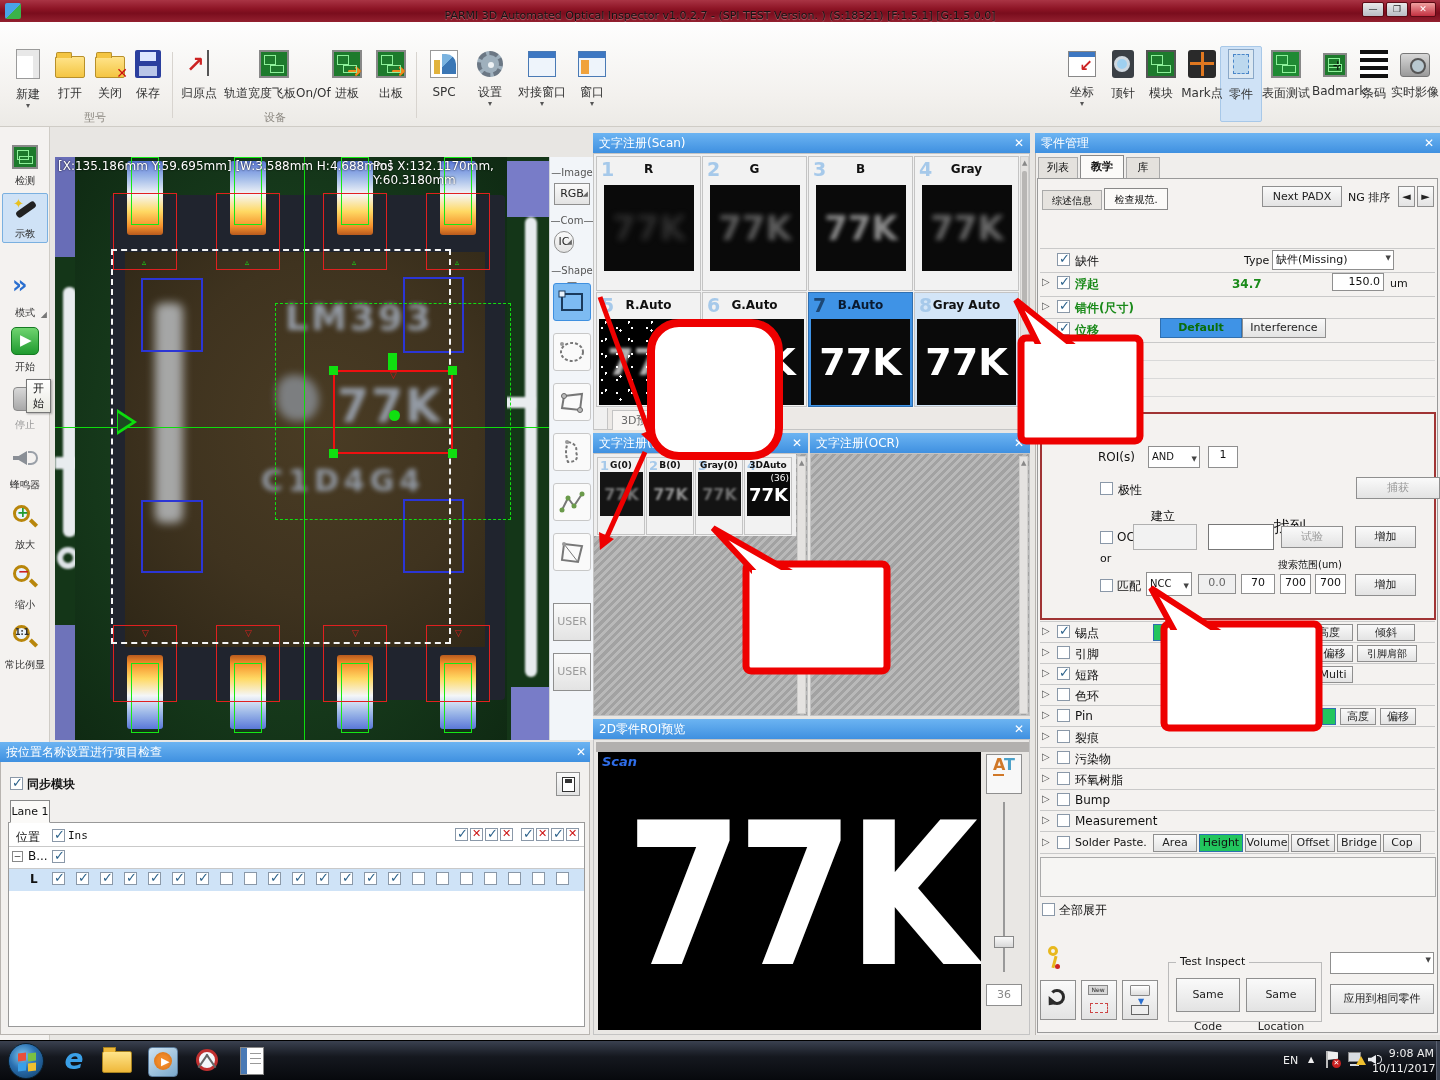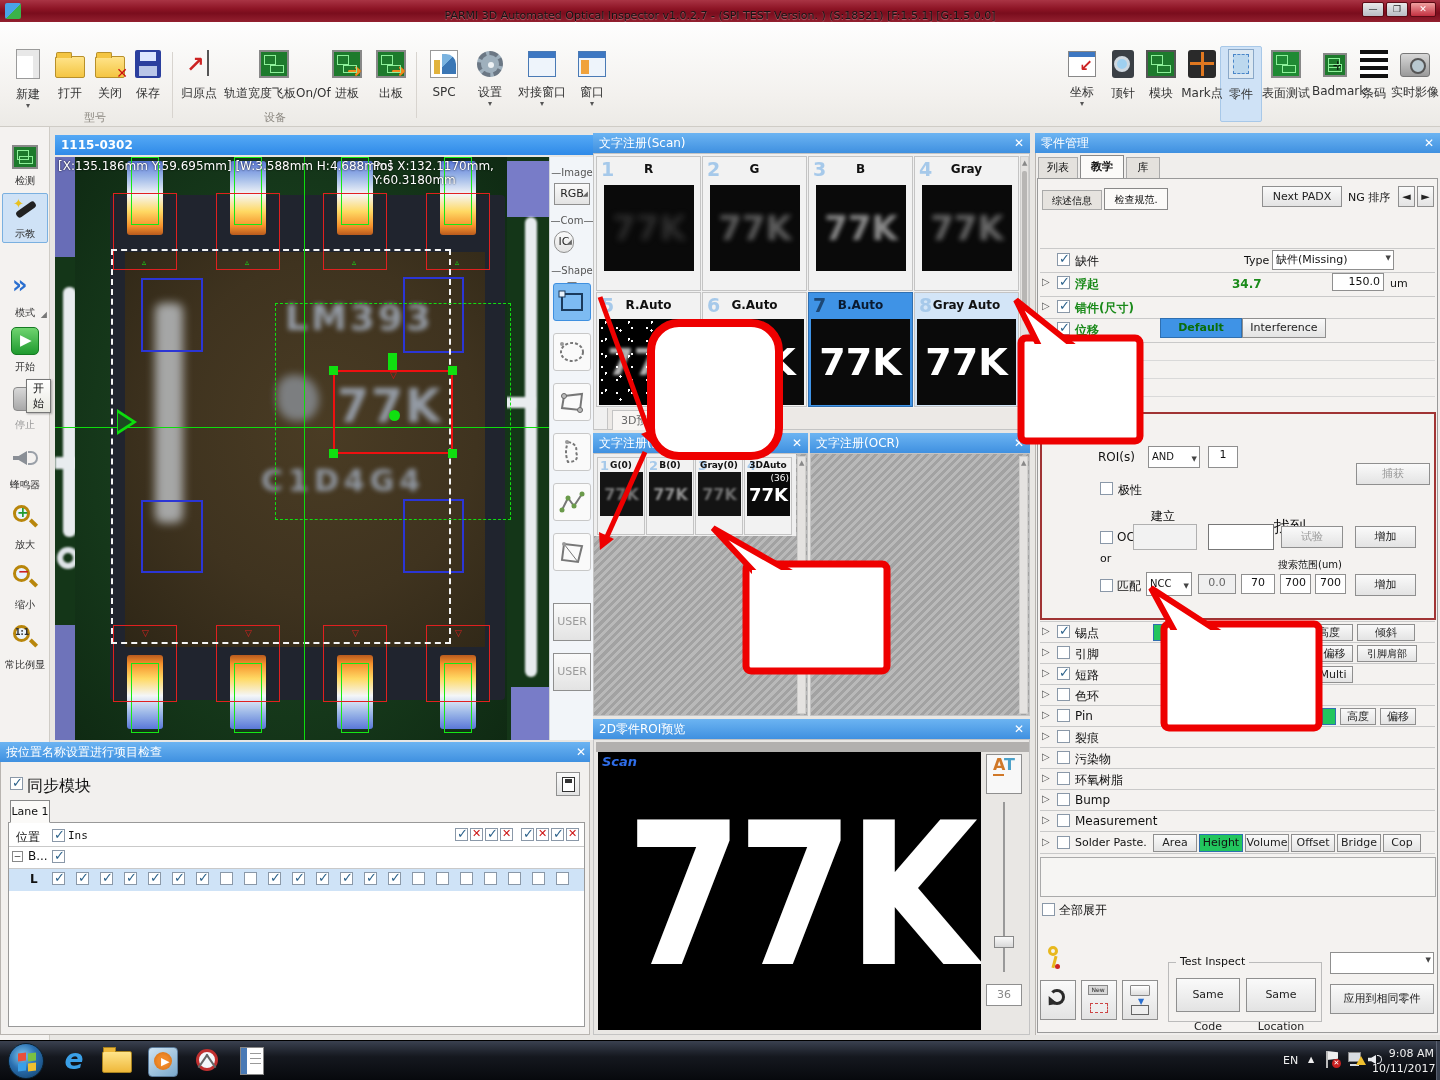--- a/index.html
+++ b/index.html
@@ -253,23 +253,20 @@
     <div class="sitem" style="top:438px;">
       <span class="sicon"><span style="position:absolute;left:2px;top:0;width:17px;height:17px;border:3px solid #b8860b;border-radius:50%;background:#eaf4ff;"></span><span style="position:absolute;left:7px;top:-2px;color:#cc2222;font-weight:bold;font-size:14px;">−</span><span style="position:absolute;left:18px;top:16px;width:9px;height:4px;background:#b8860b;transform:rotate(45deg);"></span></span>
       <span class="lbl">缩小</span>
     </div>
     <div class="sitem" style="top:498px;">
       <span class="sicon"><span style="position:absolute;left:2px;top:0;width:17px;height:17px;border:3px solid #b8860b;border-radius:50%;background:#eaf4ff;"></span><span style="position:absolute;left:4px;top:3px;color:#333;font-size:8px;font-weight:bold;">1:1</span><span style="position:absolute;left:18px;top:16px;width:9px;height:4px;background:#b8860b;transform:rotate(45deg);"></span></span>
       <span class="lbl">常比例显</span>
     </div>
   </div>
 
-  <div class="phead" style="left:55px;top:135px;width:538px;background:linear-gradient(#55a9f5,#2f8ae8);font-weight:bold;">
-    <span>1115-0302</span>
-  </div>
   <div class="abs" style="left:55px;top:157px;width:494px;height:583px;background:#143618;overflow:hidden;">
 
     <div class="abs" style="left:0;top:0;width:20px;height:100px;background:#7d7ce0;opacity:.8;"></div>
     <div class="abs" style="left:0;top:468px;width:20px;height:115px;background:#8583e4;opacity:.8;"></div>
     <div class="abs" style="left:452px;top:4px;width:42px;height:56px;background:#8a88e8;opacity:.85;"></div>
     <div class="abs" style="left:456px;top:530px;width:38px;height:53px;background:#8a88e8;opacity:.85;"></div>
     <div class="abs" style="left:8px;top:130px;width:13px;height:250px;background:#e8ecef;border-radius:6px;filter:blur(1px);"></div>
     <div class="abs" style="left:0px;top:300px;width:34px;height:12px;background:#e8ecef;filter:blur(1px);"></div>
     <div class="abs" style="left:2px;top:390px;width:22px;height:22px;border:6px solid #dfe4e8;border-radius:50%;filter:blur(1px);"></div>
     <div class="abs" style="left:470px;top:60px;width:12px;height:460px;background:#e8ecef;border-radius:6px;filter:blur(1px);"></div>
@@ -596,21 +593,21 @@
   <div class="hline" style="left:1040px;top:360px;width:395px;background:#d9d9d9;"></div>
   <div class="hline" style="left:1040px;top:378px;width:395px;background:#d9d9d9;"></div>
   <div class="hline" style="left:1040px;top:396px;width:395px;background:#d9d9d9;"></div>
 
   <div class="abs" style="left:1040px;top:412px;width:396px;height:208px;border:2px solid #a03434;background:#f4f2f0;"></div>
   <div class="abs" style="left:1098px;top:450px;font-size:12px;">ROI(s)</div>
   <div class="combo" style="left:1148px;top:446px;width:52px;height:22px;font-size:10px;line-height:18px;"><span>AND</span></div>
   <div class="inp" style="left:1208px;top:446px;width:30px;height:22px;text-align:center;">1</div>
   <div class="cb" style="left:1100px;top:482px;"></div>
   <div class="abs" style="left:1118px;top:482px;font-size:12px;">极性</div>
-  <div class="btn dis" style="left:1356px;top:463px;width:74px;height:22px;line-height:20px;">捕获</div>
+  <div class="btn dis" style="left:1356px;top:477px;width:84px;height:22px;line-height:20px;">捕获</div>
   <div class="abs" style="left:1151px;top:508px;font-size:12px;">建立</div>
   <div class="abs" style="left:1233px;top:517px;font-size:16px;margin-left:41px;">找到</div>
   <div class="cb" style="left:1100px;top:531px;"></div>
   <div class="abs" style="left:1117px;top:530px;font-size:12px;">OCR</div>
   <div class="inp" style="left:1133px;top:524px;width:64px;height:26px;background:#f2f2f2;border-color:#b0b0b0;"></div>
   <div class="inp" style="left:1208px;top:524px;width:66px;height:26px;border-color:#777;"></div>
   <div class="btn dis" style="left:1281px;top:526px;width:62px;height:22px;line-height:20px;">试验</div>
   <div class="btn" style="left:1355px;top:526px;width:61px;height:22px;line-height:20px;">增加</div>
   <div class="abs" style="left:1100px;top:552px;font-size:11px;">or</div>
   <div class="abs" style="left:1278px;top:558px;font-size:10px;">搜索范围(um)</div>
@@ -722,21 +719,21 @@
   <div class="btn" style="left:1246px;top:978px;width:70px;height:34px;line-height:32px;">Same Location</div>
   <div class="combo" style="left:1330px;top:952px;width:104px;height:22px;"></div>
   <div class="btn" style="left:1330px;top:984px;width:104px;height:30px;line-height:28px;">应用到相同零件</div>
 
   <div class="abs" style="left:0;top:742px;width:590px;height:293px;background:#f2f0ee;border:1px solid #b8b4b0;"></div>
   <div class="phead" style="left:0;top:742px;width:590px;">
     <span>按位置名称设置进行项目检查</span>
   </div>
   <div class="phx" style="left:572px;top:742px;">✕</div>
   <div class="cb" style="left:10px;top:777px;" data-checked="1"></div>
-  <div class="abs" style="left:27px;top:776px;font-size:16px;">同步模块</div>
+  <div class="abs" style="left:27px;top:776px;font-size:12px;font-weight:bold;">同步模块</div>
   <div class="btn" style="left:556px;top:772px;width:24px;height:24px;">
     <span style="position:absolute;left:5px;top:4px;width:13px;height:15px;background:#fff;border:1.5px solid #333;">
         <span style="position:absolute;left:2px;top:1px;width:7px;height:4px;background:#333;"></span>
       </span>
   </div>
   <div class="abs" style="left:10px;top:800px;width:40px;height:23px;background:#fbfaf8;border:1px solid #888;border-bottom:1px solid #fbfaf8;text-align:center;line-height:22px;font-size:11px;z-index:2;">Lane 1</div>
   <div class="abs" style="left:8px;top:822px;width:577px;height:205px;background:#fff;border:1px solid #999;"></div>
   <div class="abs" style="left:16px;top:829px;font-size:12px;">位置</div>
   <div class="cb" style="left:52px;top:829px;" data-checked="1"></div>
   <div class="abs" style="left:68px;top:829px;font-size:11px;font-family:'DejaVu Sans Mono',monospace;">Ins</div>

